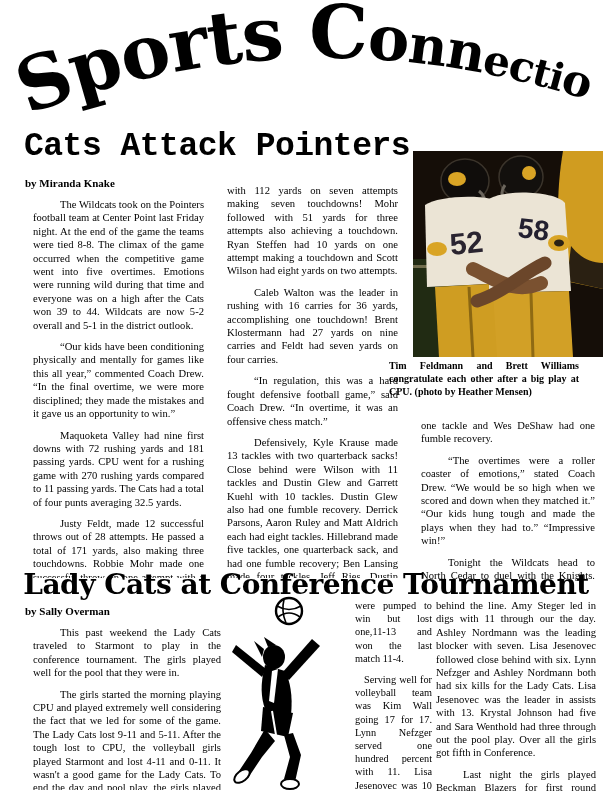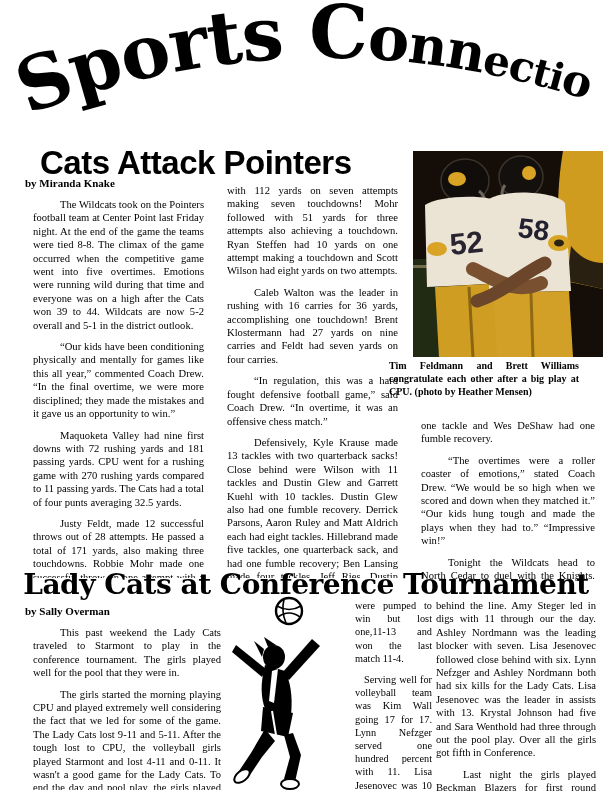--- a/index.html
+++ b/index.html
@@ -3,22 +3,22 @@
 <meta charset="utf-8">
 <style>
   html,body{margin:0;padding:0;background:#fff;}
   .page{
     position:relative;width:612px;height:792px;background:#ffffff;overflow:hidden;
     font-family:"Liberation Serif", serif;color:#000;
   }
   
   .masthead{position:absolute;left:0;top:2px;width:612px;height:128px;}
   
-  .h1-a1{position:absolute;left:24px;top:128px;width:400px;margin:16px;
-         font-family:Liberation Sans, sans-serif;font-weight:700;font-size:33px;letter-spacing:-0.5px;}
+  .h1-a1{position:absolute;left:24px;top:128px;width:400px;margin:0;
+         font-family:Liberation Mono, monospace;font-weight:700;font-size:33px;letter-spacing:-0.5px;}
   .h1-a2{position:absolute;left:0;top:568px;width:612px;margin:0;text-align:center;
          font-family:"DejaVu Serif", serif;font-weight:700;font-size:28px;letter-spacing:-0.5px;}
   .byline{font-weight:700;font-size:11px;line-height:14px;display:block;margin:0 0 1px 0;}
   
   .col{position:absolute;overflow:hidden;text-align:justify;font-size:10.6px;line-height:13.4px;}
   .col p{margin:8px;text-indent:27px;}
   .col p.cont{text-indent:0;}
   .col p.ind-sm{text-indent:9px;}
   .col-narrow{font-size:10.3px;line-height:13.2px;}
   #a1-col1{left:25px;top:176px;width:187px;height:402px;}

